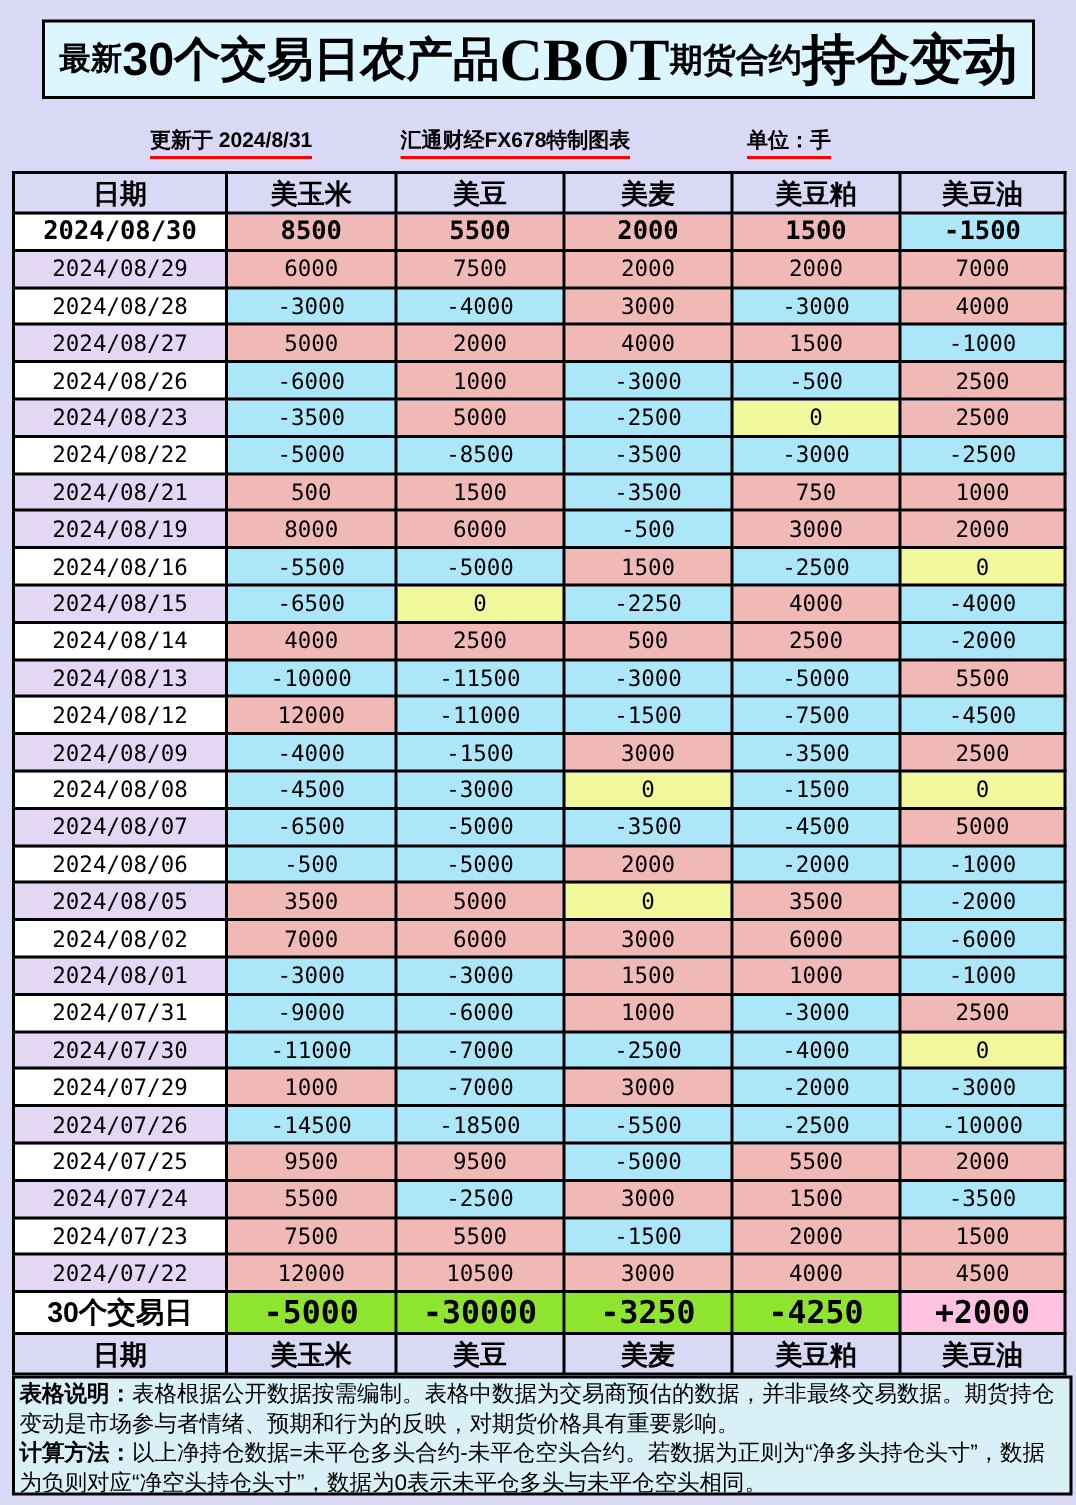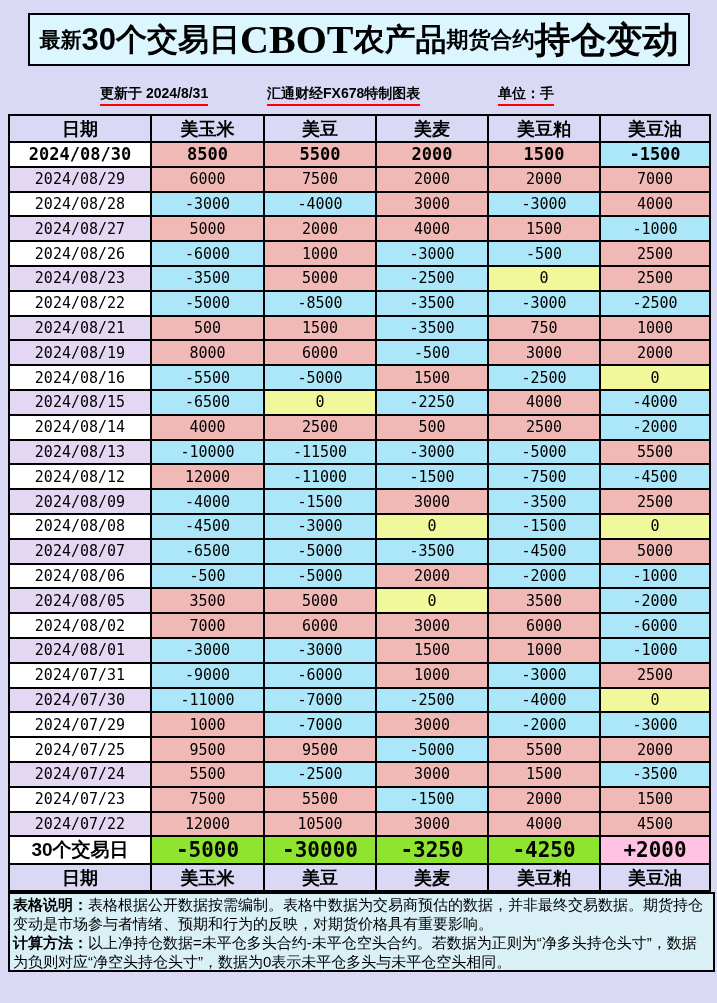--- a/index.html
+++ b/index.html
@@ -81,30 +81,30 @@
     margin-left:8px;
     width:697px;
     height:74px;
     background:#D8F0F6;
     border:2px solid #000;
     padding:1px 3px;
     font-size:15px;
     line-height:19px;
     overflow:hidden;
   }
-  .notes-box b{font-weight:bold;}
+  .notes-box b{font-weight:bold;font-family:Liberation Serif, serif;}
 </style>
 </head>
 <body>
 
 <div class="title-box">
     <span class="seg" style="font-size: 21px;">最新</span>
     <span class="seg" style="font-size: 31px;">30个交易日</span>
+    <span class="seg" style="font-size: 31px;">农产品</span>
     <span class="seg" style="font-size: 40px; font-family: &quot;Liberation Serif&quot;, serif;">CBOT</span>
-    <span class="seg" style="font-size: 31px;">农产品</span>
     <span class="seg" style="font-size: 22px;">期货合约</span>
     <span class="seg" style="font-size: 36px;">持仓变动</span>
   </div>
 
 <div class="subtitle-row">
   <span class="sub-updated">更新于 2024/8/31</span>
   <span class="sub-source">汇通财经FX678特制图表</span>
   <span class="sub-unit">单位：手</span>
 </div>
 
@@ -314,20 +314,28 @@
       </tr>
       <tr>
         <td class="date-white">2024/07/29</td>
         <td class="pos">1000</td>
         <td class="neg">-7000</td>
         <td class="pos">3000</td>
         <td class="neg">-2000</td>
         <td class="neg">-3000</td>
       </tr>
       <tr>
+        <td class="date-purple">2024/07/26</td>
+        <td class="neg">-14500</td>
+        <td class="neg">-18500</td>
+        <td class="neg">-5500</td>
+        <td class="neg">-2500</td>
+        <td class="neg">-10000</td>
+      </tr>
+      <tr>
         <td class="date-white">2024/07/25</td>
         <td class="pos">9500</td>
         <td class="pos">9500</td>
         <td class="neg">-5000</td>
         <td class="pos">5500</td>
         <td class="pos">2000</td>
       </tr>
       <tr>
         <td class="date-purple">2024/07/24</td>
         <td class="pos">5500</td>

